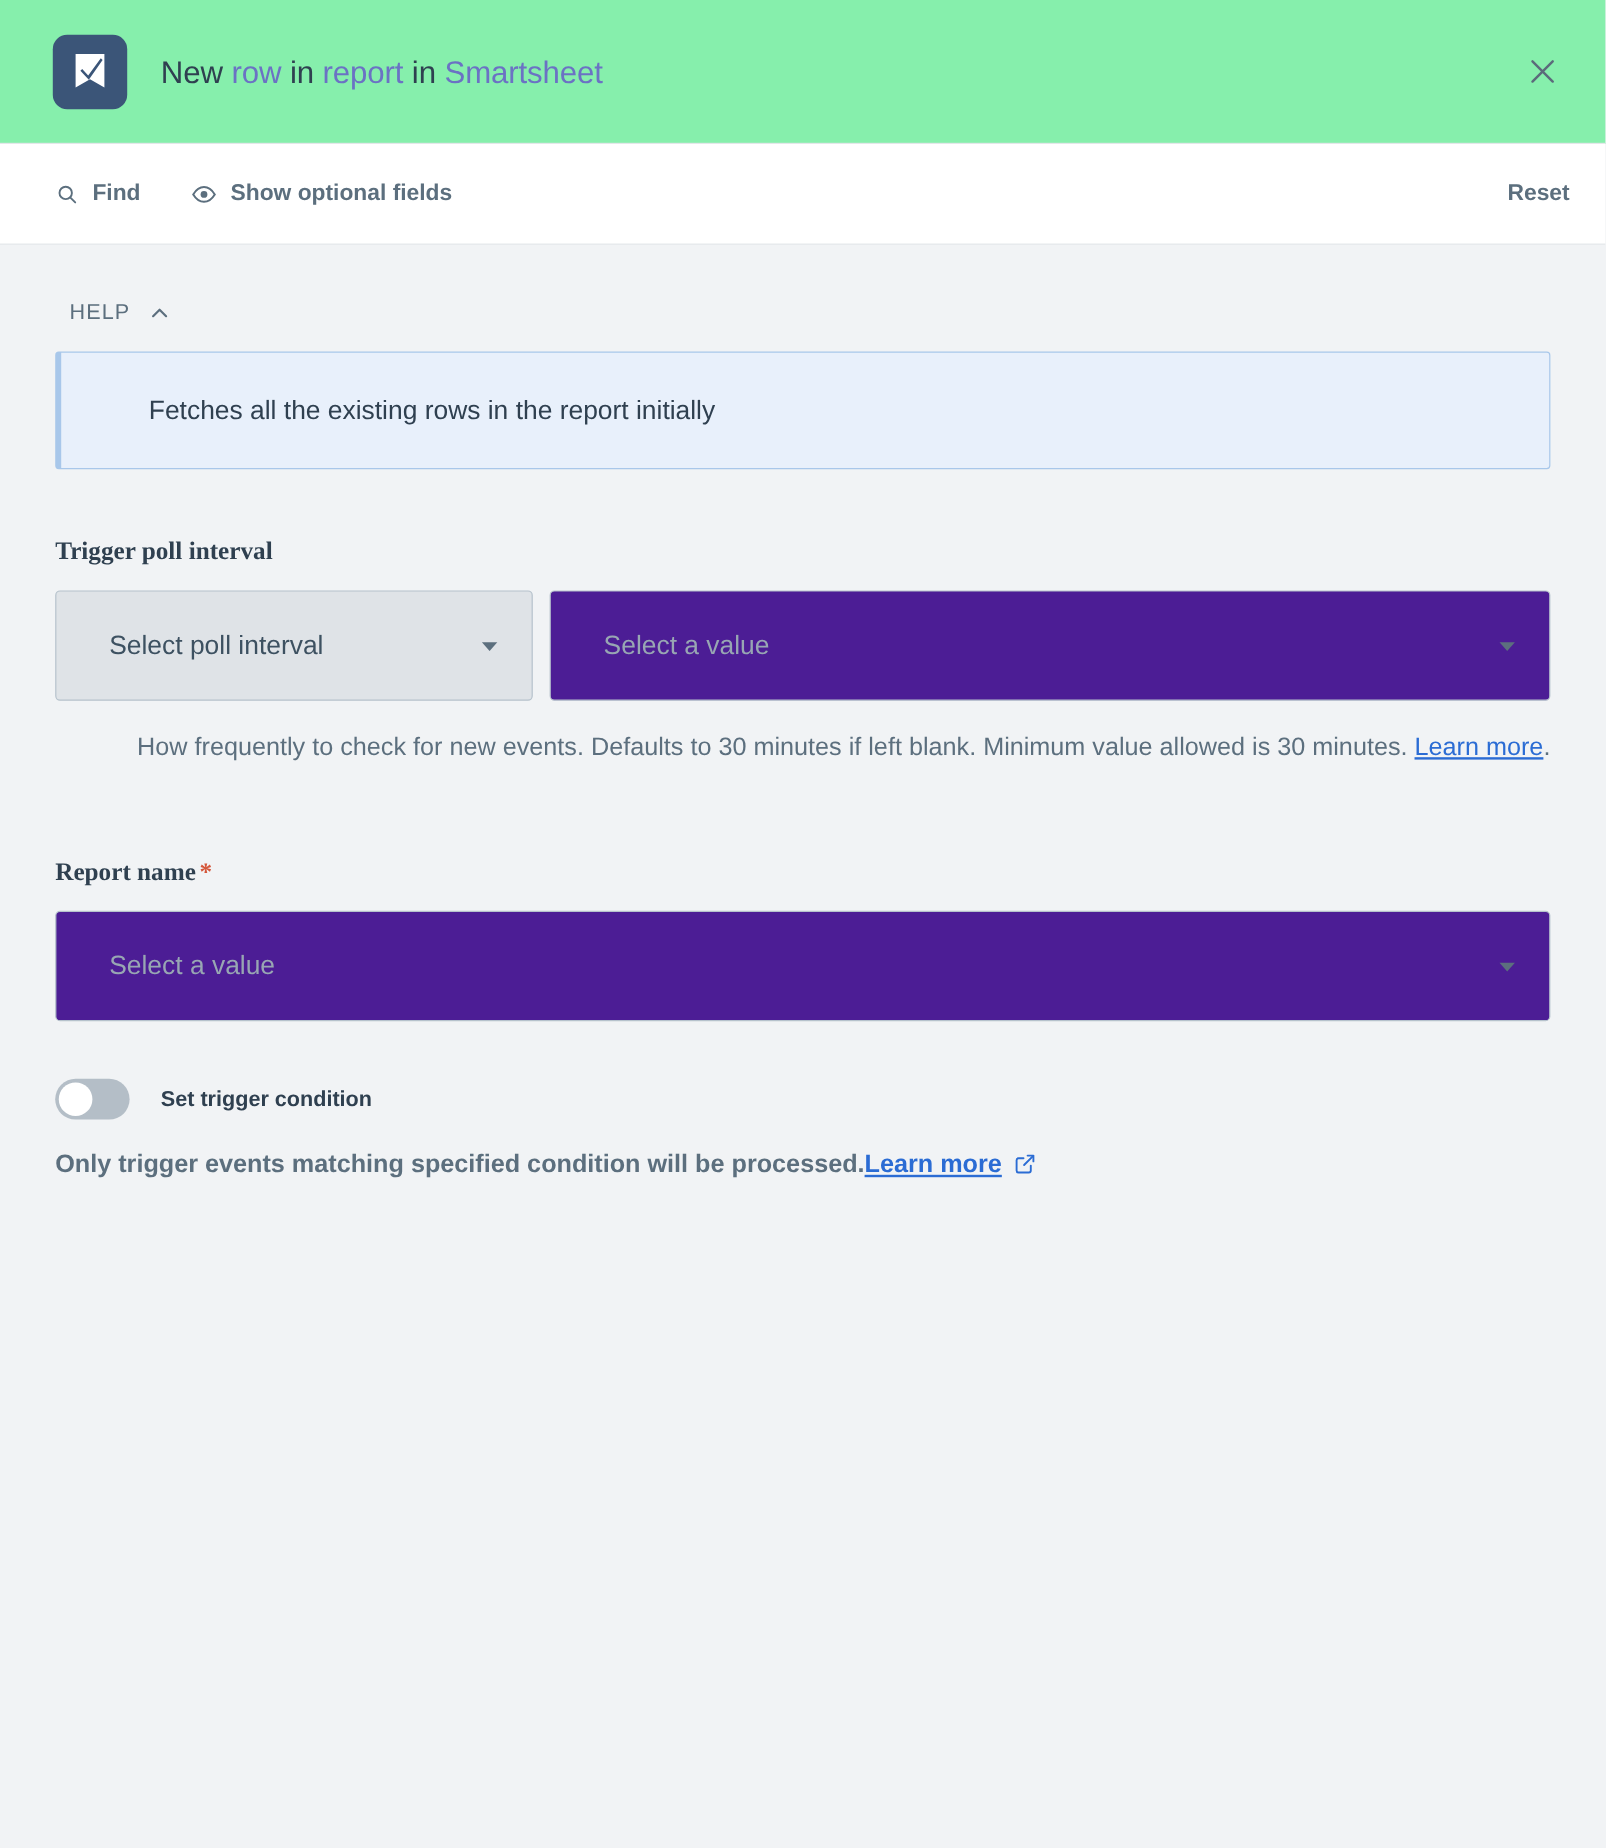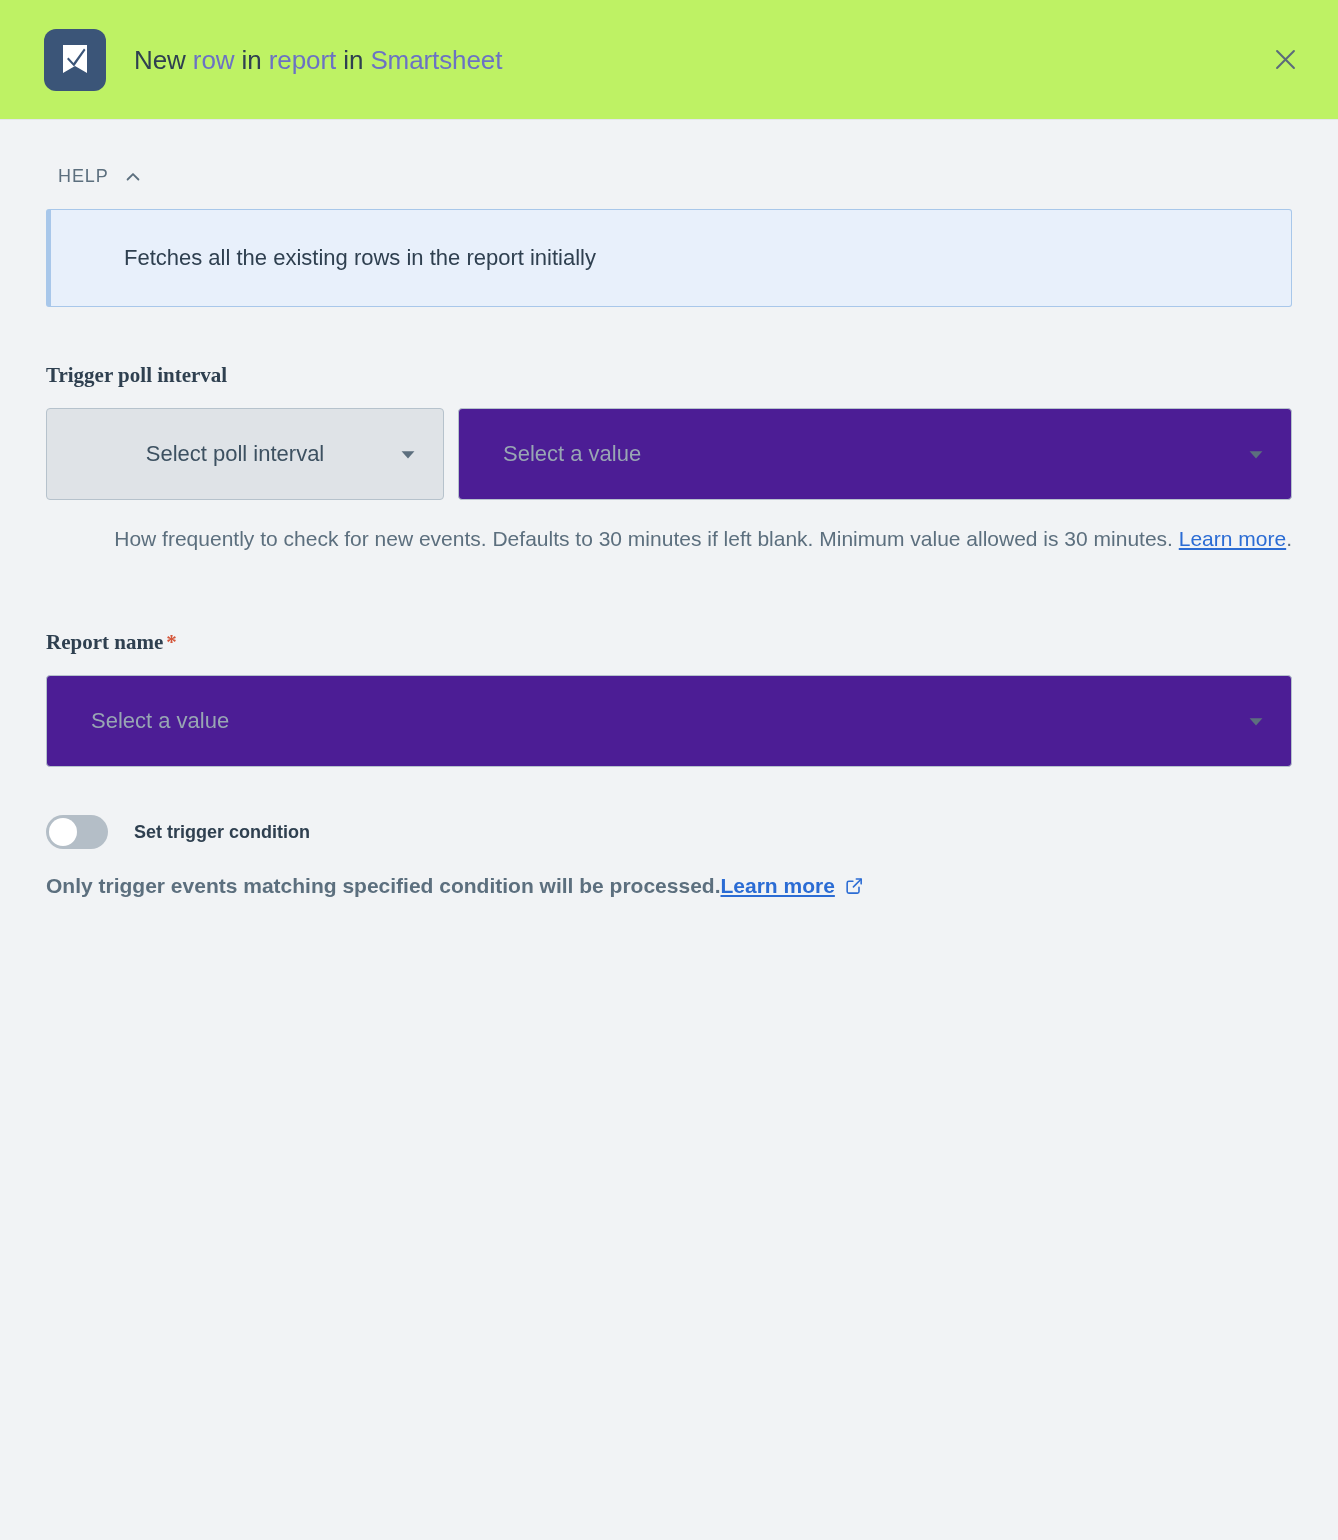--- a/index.html
+++ b/index.html
@@ -20,21 +20,21 @@
     width: 1338px;
     height: 1540px;
     display: flex;
     flex-direction: column;
     background: #f1f3f5;
   }
 
   
   .header {
     height: 120px;
-    background: #bef264;
+    background: #86efac;
     display: flex;
     align-items: center;
     padding: 0 30px 0 44px;
     border-bottom: 1px solid #e4e7ea;
     flex: 0 0 auto;
   }
 
   .app-logo {
     width: 62px;
     height: 62px;
@@ -181,21 +181,20 @@
     background: #4c1d95;
     display: flex;
     align-items: center;
     padding: 0 24px 0 44px;
     cursor: pointer;
     position: relative;
   }
   .select.disabled {
     background: #dfe3e7;
     border-color: #b6c2cc;
-    text-align: center;
   }
   .select .sel-text {
     font-size: 22px;
     color: #98a6b3;
     flex: 1 1 auto;
     white-space: nowrap;
     overflow: hidden;
   }
   .select.disabled .sel-text {
     color: #3d5161;
@@ -296,20 +295,43 @@
     </div>
 
     <div class="close-btn">
       <svg width="27" height="27" viewBox="0 0 24 24" fill="none" stroke="currentColor" stroke-width="1.8" stroke-linecap="round">
         <line x1="4.5" y1="4.5" x2="19.5" y2="19.5"></line>
         <line x1="19.5" y1="4.5" x2="4.5" y2="19.5"></line>
       </svg>
     </div>
   </div>
 
+  <div class="toolbar">
+    <div class="tool-item">
+      <span class="tool-icon">
+        <svg width="20" height="20" viewBox="0 0 24 24" fill="none" stroke="currentColor" stroke-width="1.9" stroke-linecap="round">
+          <circle cx="10.5" cy="10.5" r="6.2"></circle>
+          <line x1="15.2" y1="15.2" x2="20" y2="20"></line>
+        </svg>
+      </span>
+      <span>Find</span>
+    </div>
+
+    <div class="tool-item">
+      <span class="tool-icon">
+        <svg width="22" height="22" viewBox="0 0 24 24" fill="none" stroke="currentColor" stroke-width="1.8">
+          <path d="M2.2 12 C5 7.4 8.4 5.3 12 5.3 C15.6 5.3 19 7.4 21.8 12 C19 16.6 15.6 18.7 12 18.7 C8.4 18.7 5 16.6 2.2 12 Z"></path>
+          <circle cx="12" cy="12" r="3.1" fill="currentColor" stroke="none"></circle>
+        </svg>
+      </span>
+      <span>Show optional fields</span>
+    </div>
+
+    <div class="reset-btn">Reset</div>
+  </div>
 
   <div class="content">
 
     <div class="help-head">
       <span class="help-label">HELP</span>
       <span class="chevron">
         <svg width="20" height="20" viewBox="0 0 24 24" fill="none" stroke="currentColor" stroke-width="2.2" stroke-linecap="round" stroke-linejoin="round">
           <polyline points="5.5,15 12,8.5 18.5,15"></polyline>
         </svg>
       </span>

